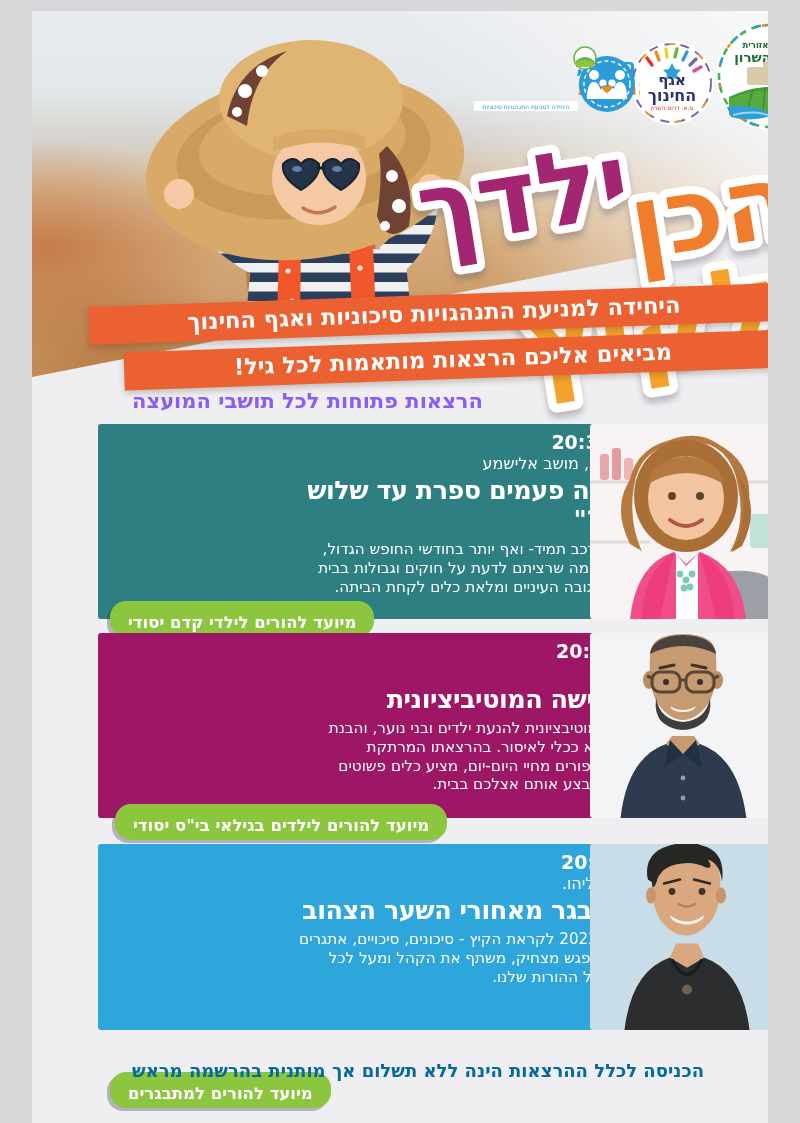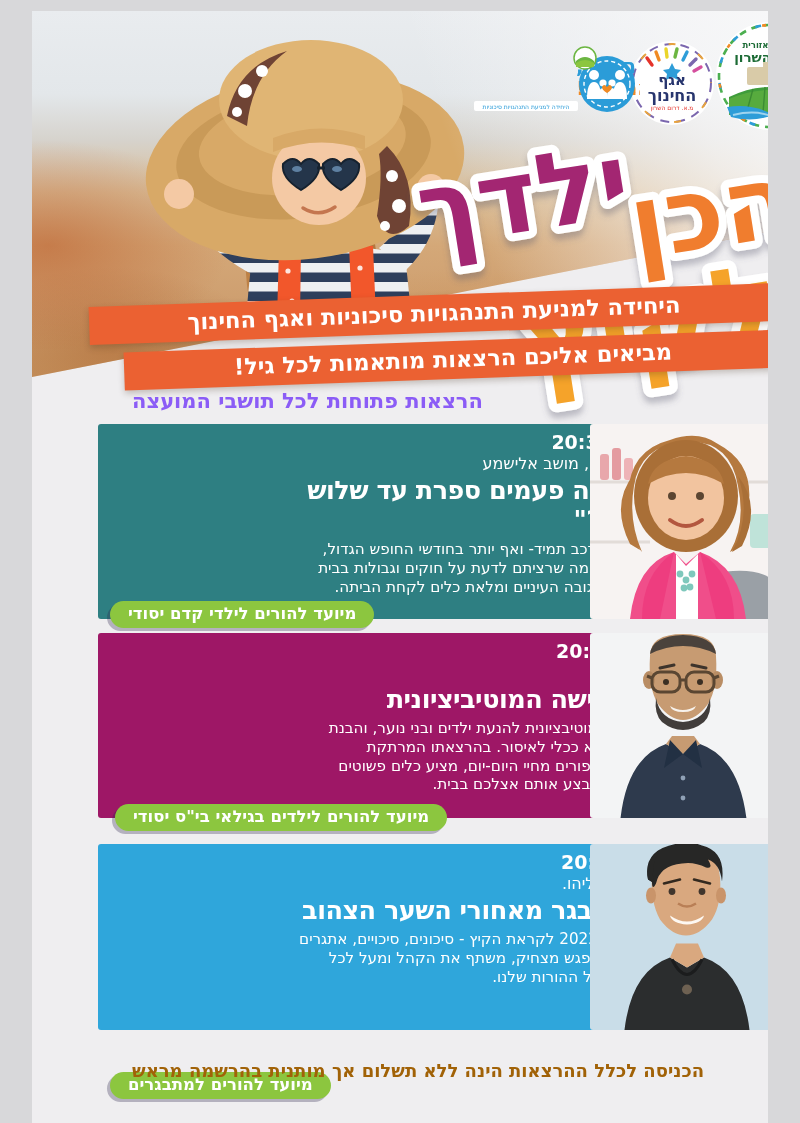--- a/index.html
+++ b/index.html
@@ -38,21 +38,21 @@
     transform:rotate(-2deg); box-shadow:0 3px 6px rgba(60,40,20,.25); white-space:nowrap;
   }
   .banner-1 { left:57px; top:284px; width:690px; }
   .banner-2 { left:92px; top:330px; width:658px; }
   
   .lectures-heading {
     position:absolute; left:100px; top:378px; color:#8b5cf6;
     font-size:21px; font-weight:bold;
   }
   .footer-note {
-    position:absolute; left:100px; top:1049px; color:#a16207;
+    position:absolute; left:100px; top:1049px; color:#0369a1;
     font-size:18px; font-weight:bold;
   }
   
   .card {
     position:absolute; left:66px; width:679px; color:#ffffff;
     border-radius:3px;
   }
   .card-1 { top:413px; height:195px; background:#2e7f82; }
   .card-2 { top:622px; height:185px; background:#9e1766; }
   .card-3 { top:833px; height:186px; background:#2fa6db; }
@@ -64,21 +64,21 @@
   .card-title .lecture { font-weight:bold; }
   .card-body  { font-size:15.2px; line-height:1.23; margin-top:5px; }
   .card-photo {
     position:absolute; right:0; top:0; width:187px; height:100%;
     overflow:hidden; border-radius:3px 0 0 3px;
   }
   .card-photo svg { width:100%; height:100%; display:block; }
   
   .badge {
     position:absolute; background:#8cc63f; color:#ffffff; font-weight:bold;
-    font-size:16.5px; padding:3px 18px 5px; border-radius:16px;
+    font-size:16.5px; padding:12px 18px 5px; border-radius:16px;
     box-shadow:-3px 3px 0 rgba(43,38,77,.30); white-space:nowrap;
   }
   .badge-1 { left:78px; top:590px; }
   .badge-2 { left:83px; top:793px; }
   .badge-3 { left:78px; top:1061px; }
 </style>
 </head>
 <body>
 
 <div class="page">

